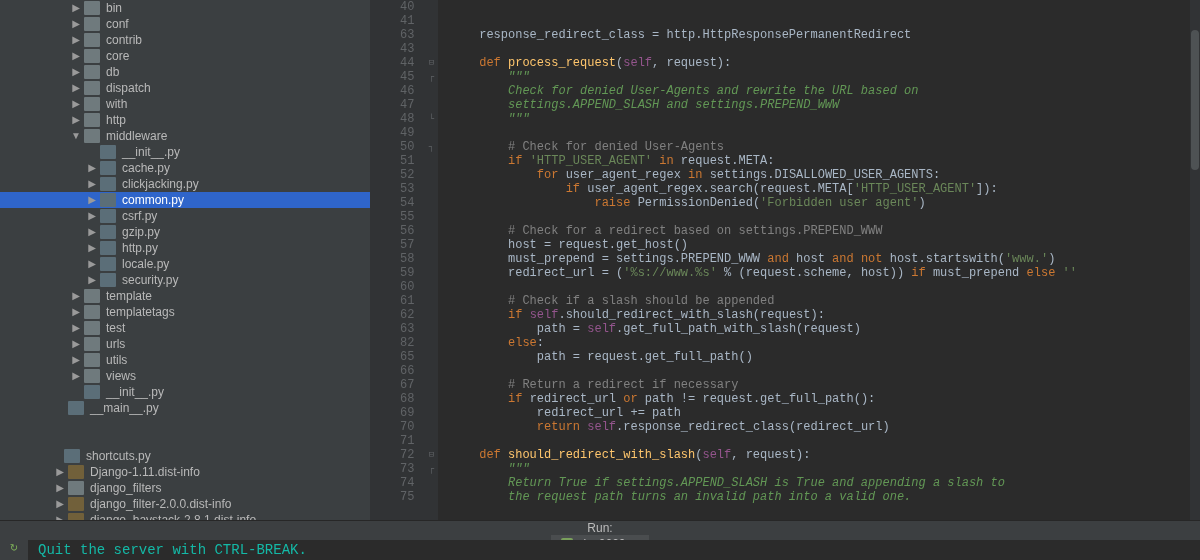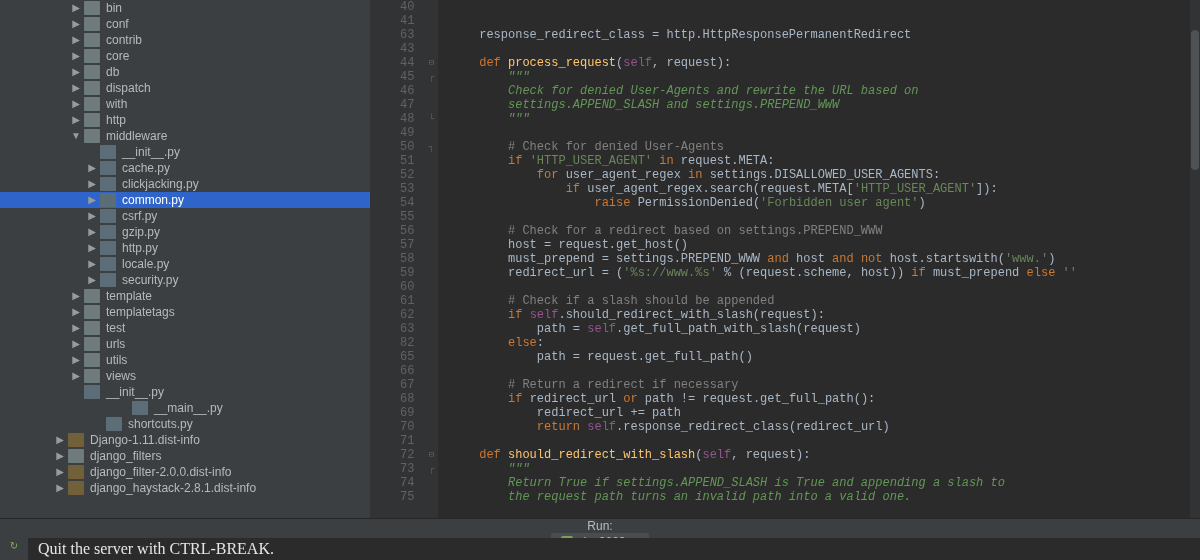--- a/index.html
+++ b/index.html
@@ -34,21 +34,21 @@
   .id { color:#a9b7c6; }
   
   .runbar { height:20px; background:#3c3f41; display:flex; align-items:center; color:#bbb; font-size:12px; border-top:1px solid #272727;flex-direction:column;}
   .runbar .lbl { padding:0 8px; }
   .runbar .tab { background:#4a4d4f; padding:2px 10px; display:flex; align-items:center; gap:6px; height:20px;}
   .runbar .djico { width:12px;height:12px;background:#7aa05c;border-radius:2px;display:inline-block;}
   .runbar .x { color:#999; }
   .console { flex:0 0 16px; background:#2b2b2b; display:flex; }
   .console .left { width:28px; background:#3c3f41; display:flex; flex-direction:column; align-items:center; gap:2px; padding-top:2px;}
   .console .left span{ font-size:10px; color:#7fb35a;}
-  .console .text { font-family:Liberation Serif, serif; font-size:16px; padding:2px 10px; color:#e5e5e5;}
+  .console .text { font-family:Liberation Mono, monospace; font-size:14px; padding:2px 10px; color:#14b8a6;}
   .sb { position:absolute; right:0; top:0; width:10px; height:520px; background:#313335;}
   .sb .thumb{ position:absolute; top:30px; width:8px; left:1px; height:140px; background:#4e5254; border-radius:4px;}
 </style>
 </head>
 <body>
 
 <div class="main">
   <div class="tree" id="tree">
       <div class="tree-row" style="padding-left: 68px;">
         <span class="arrow ">▶</span>
@@ -168,26 +168,26 @@
       <div class="tree-row" style="padding-left: 68px;">
         <span class="arrow ">▶</span>
         <span class="ficon "></span>
         <span class="label">views</span>
       </div>
       <div class="tree-row" style="padding-left: 68px;">
         <span class="arrow none">▶</span>
         <span class="ficon file"></span>
         <span class="label">__init__.py</span>
       </div>
-      <div class="tree-row" style="padding-left: 68px; margin-left: 48px;">
+      <div class="tree-row" style="padding-left: 52px;">
         <span class="arrow none">▶</span>
         <span class="ficon file"></span>
         <span class="label">__main__.py</span>
       </div>
-      <div class="tree-row" style="padding-left: 90px;">
+      <div class="tree-row" style="padding-left: 48px; margin-top: 32px;">
         <span class="arrow none">▶</span>
         <span class="ficon file"></span>
         <span class="label">shortcuts.py</span>
       </div>
       <div class="tree-row" style="padding-left: 52px;">
         <span class="arrow ">▶</span>
         <span class="ficon dist"></span>
         <span class="label">Django-1.11.dist-info</span>
       </div>
       <div class="tree-row" style="padding-left: 52px;">

